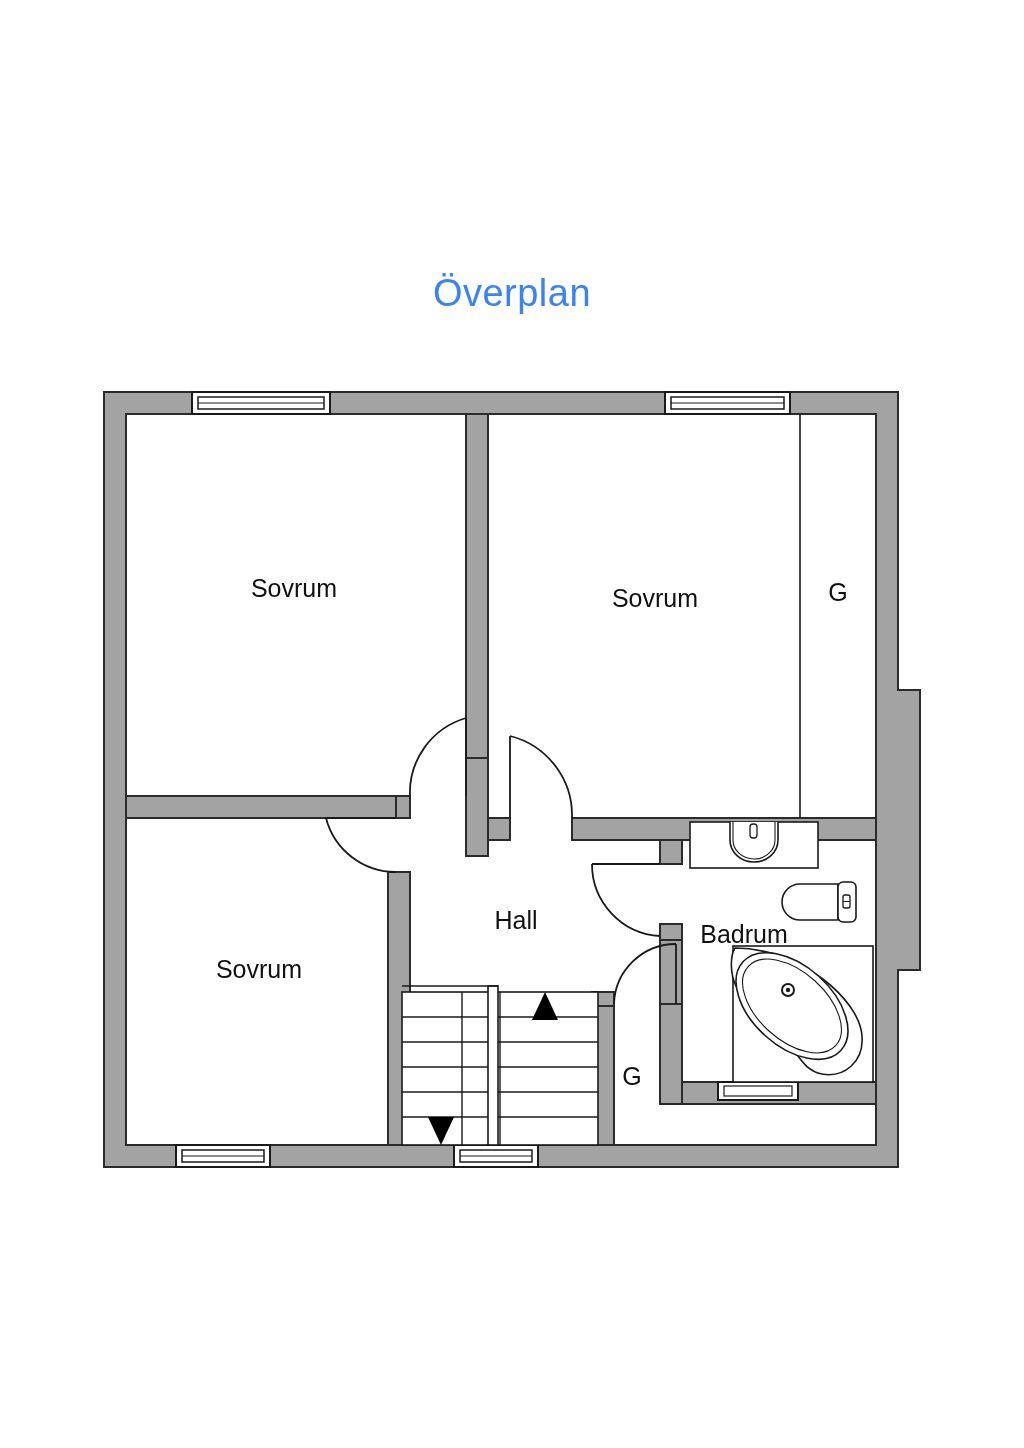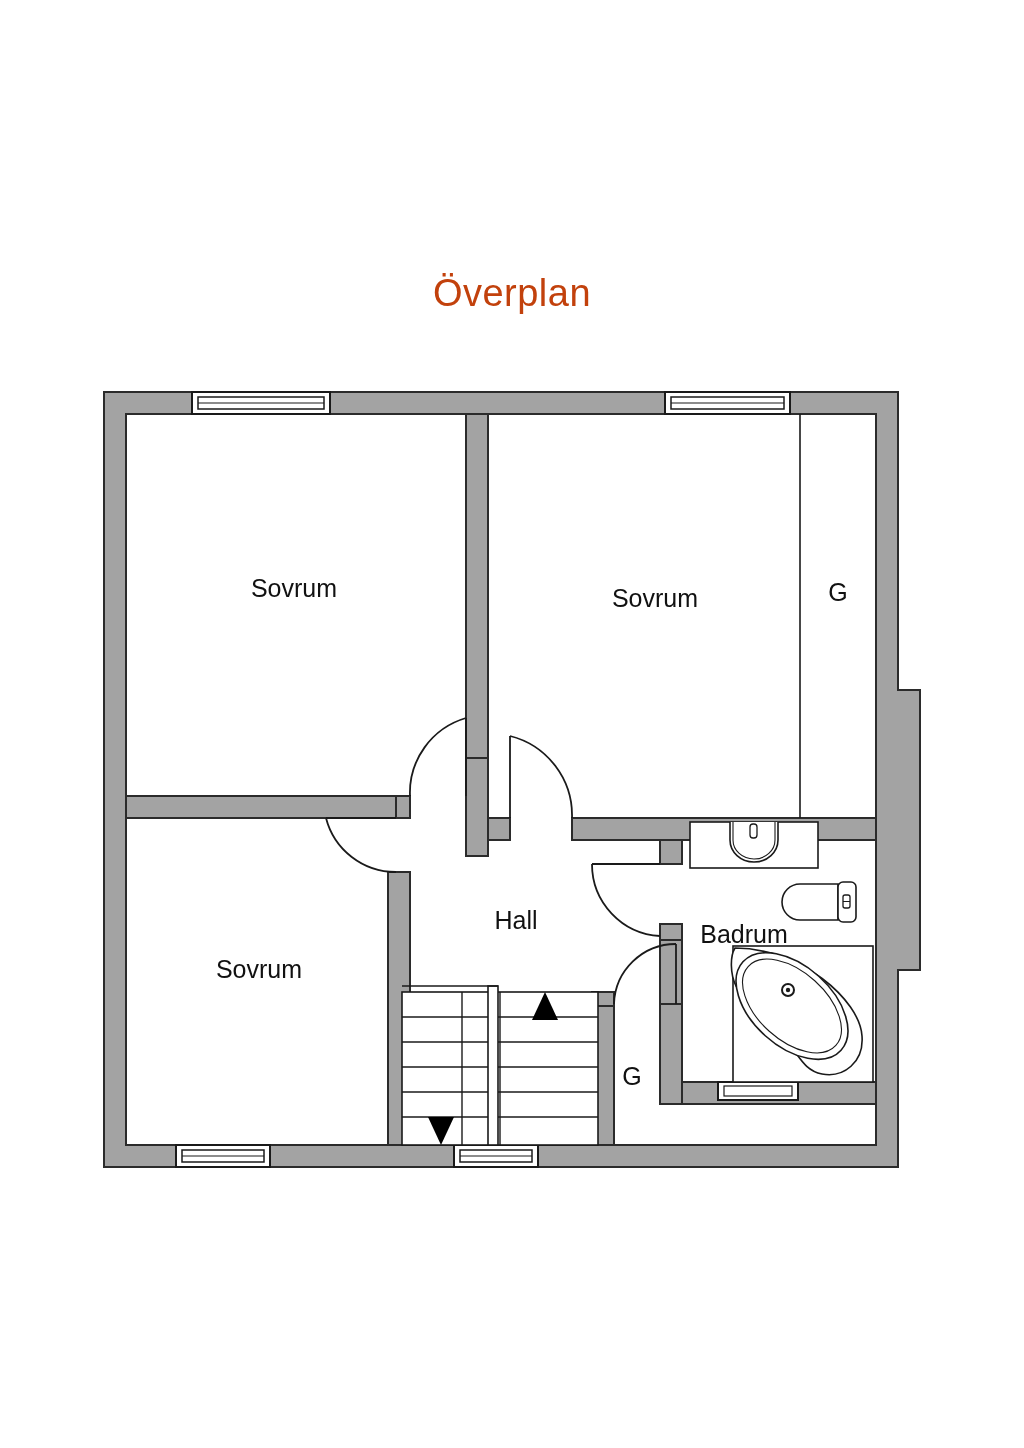--- a/index.html
+++ b/index.html
@@ -21,21 +21,21 @@
     height: 1448px;
   }
   .plan-title {
     position: absolute;
     left: 0;
     top: 272px;
     width: 1024px;
     text-align: center;
     font-size: 38px;
     font-weight: 400;
-    color: #c2410c;
+    color: #3b82f6;
     letter-spacing: 0.5px;
   }
   svg.floorplan {
     position: absolute;
     left: 0;
     top: 0;
   }
   .room-label {
     font-family: "Liberation Sans", sans-serif;
     font-size: 25px;

